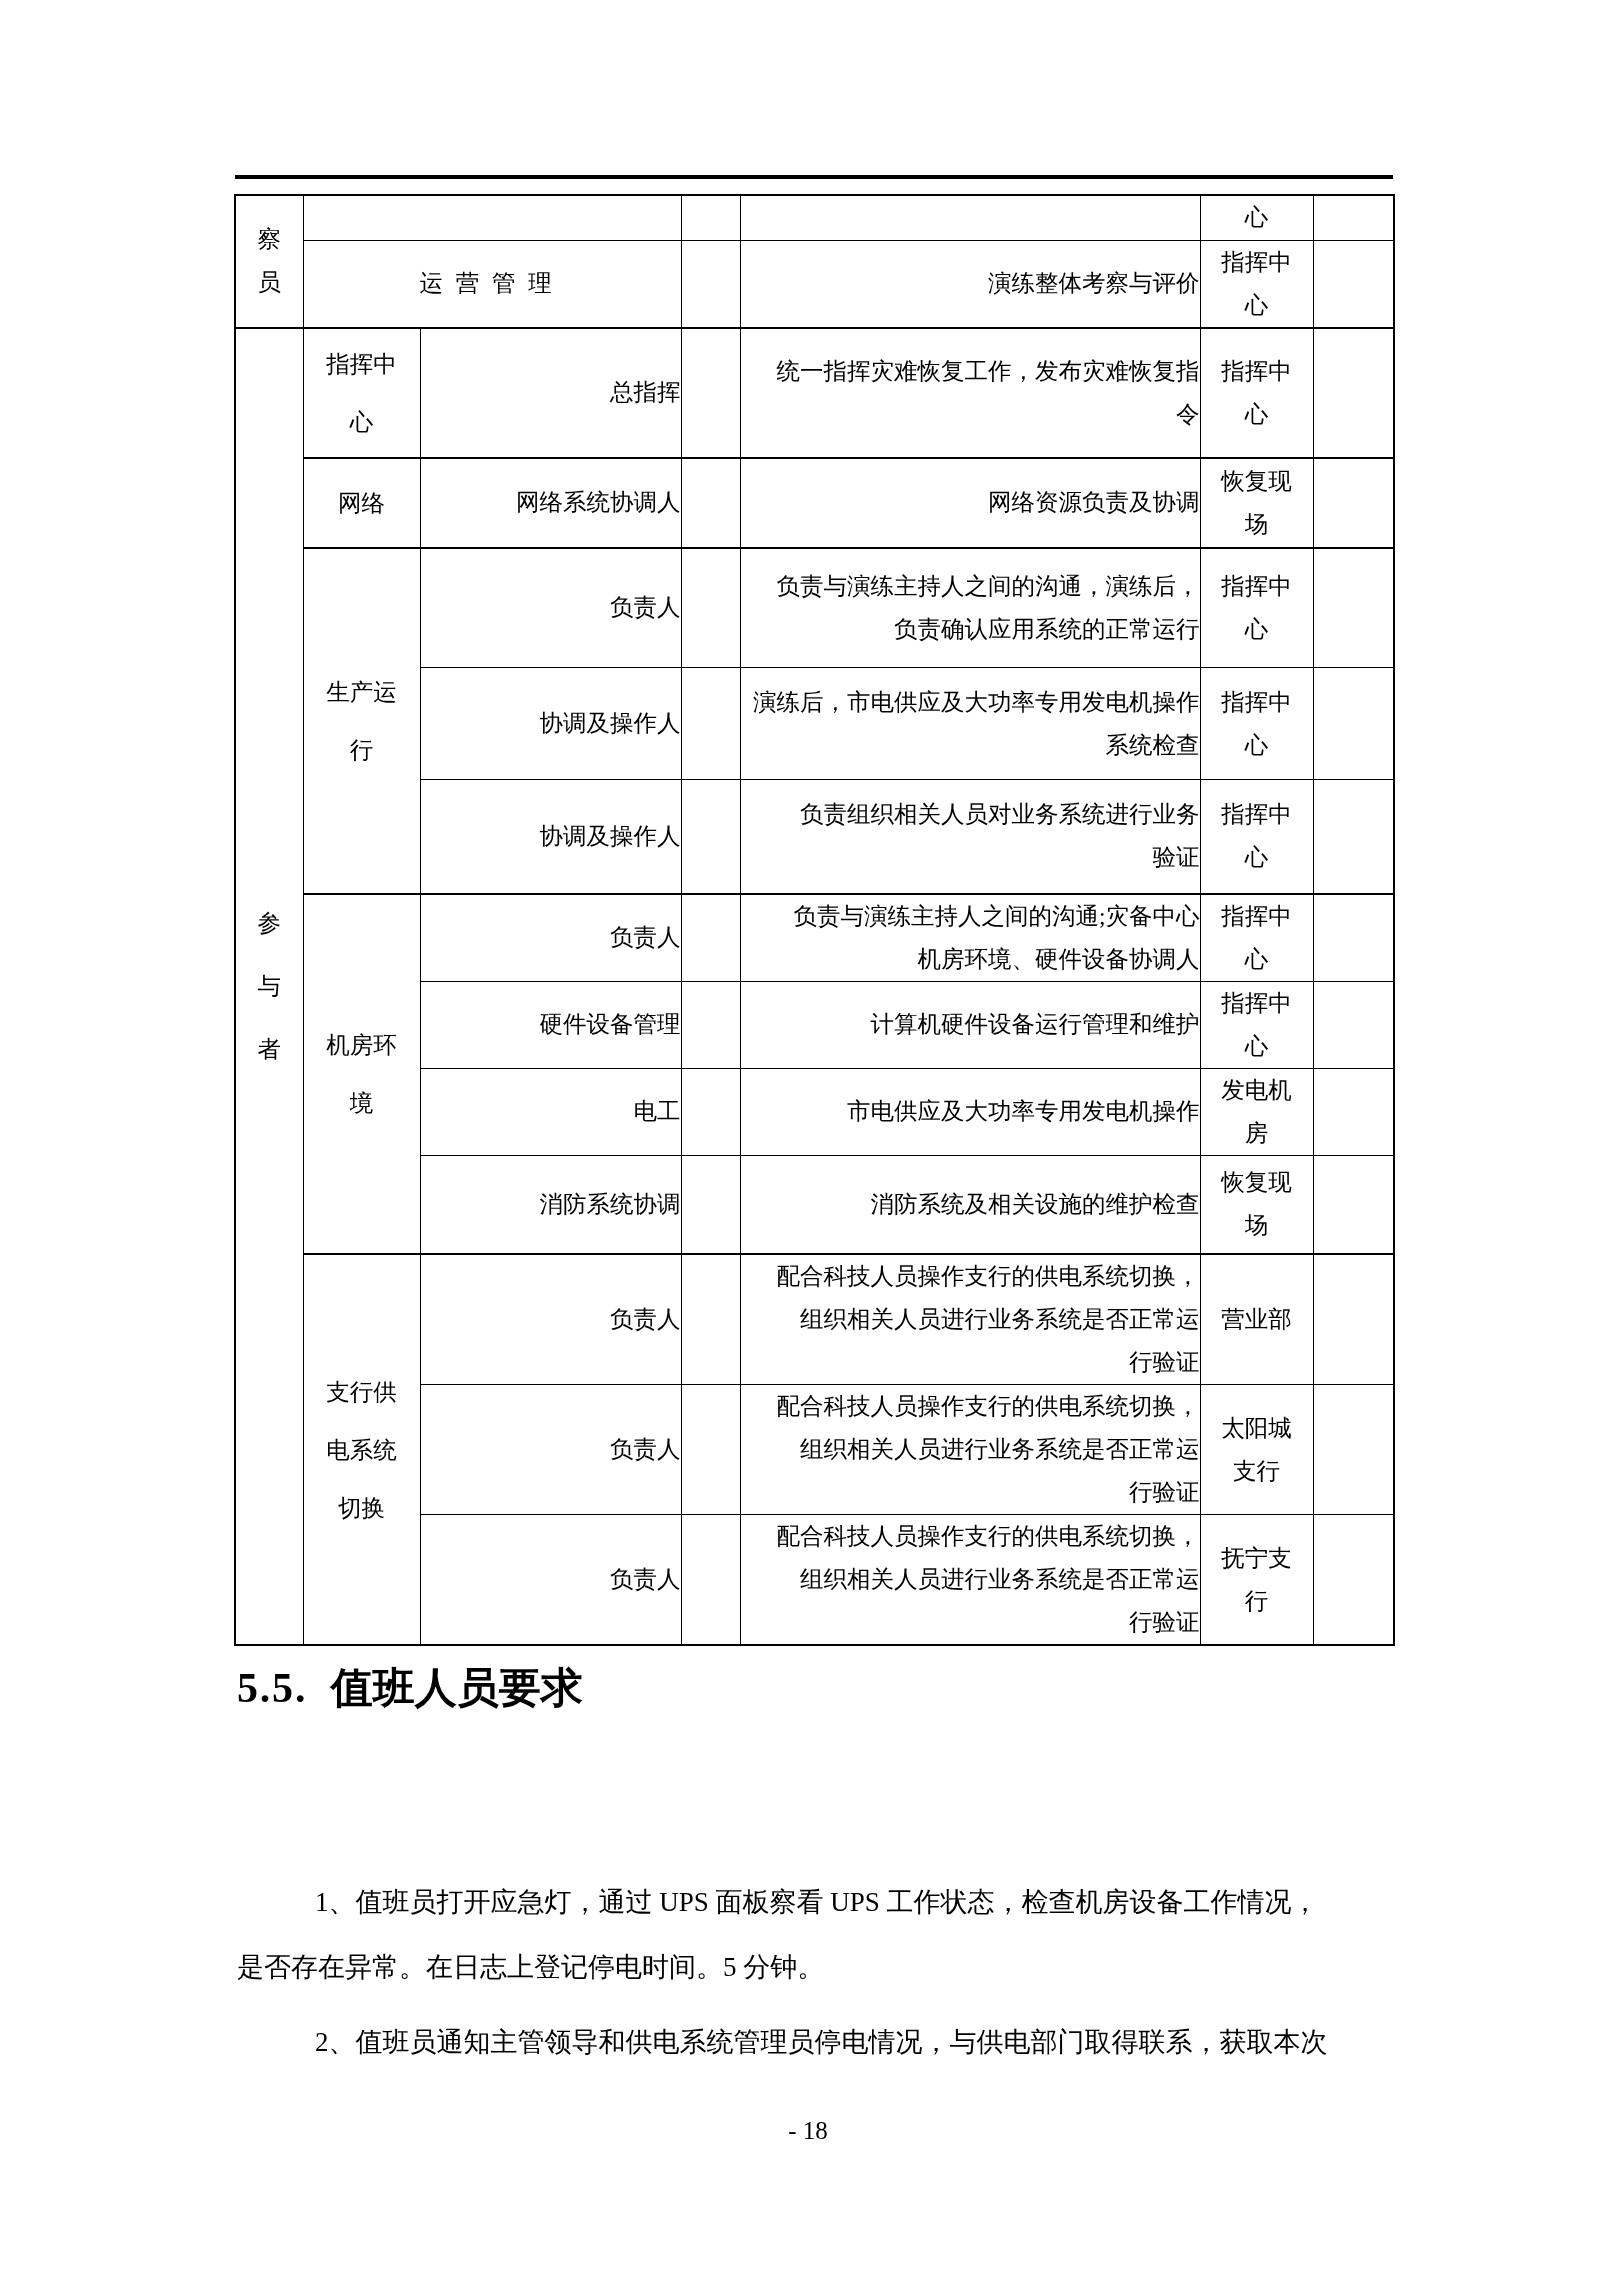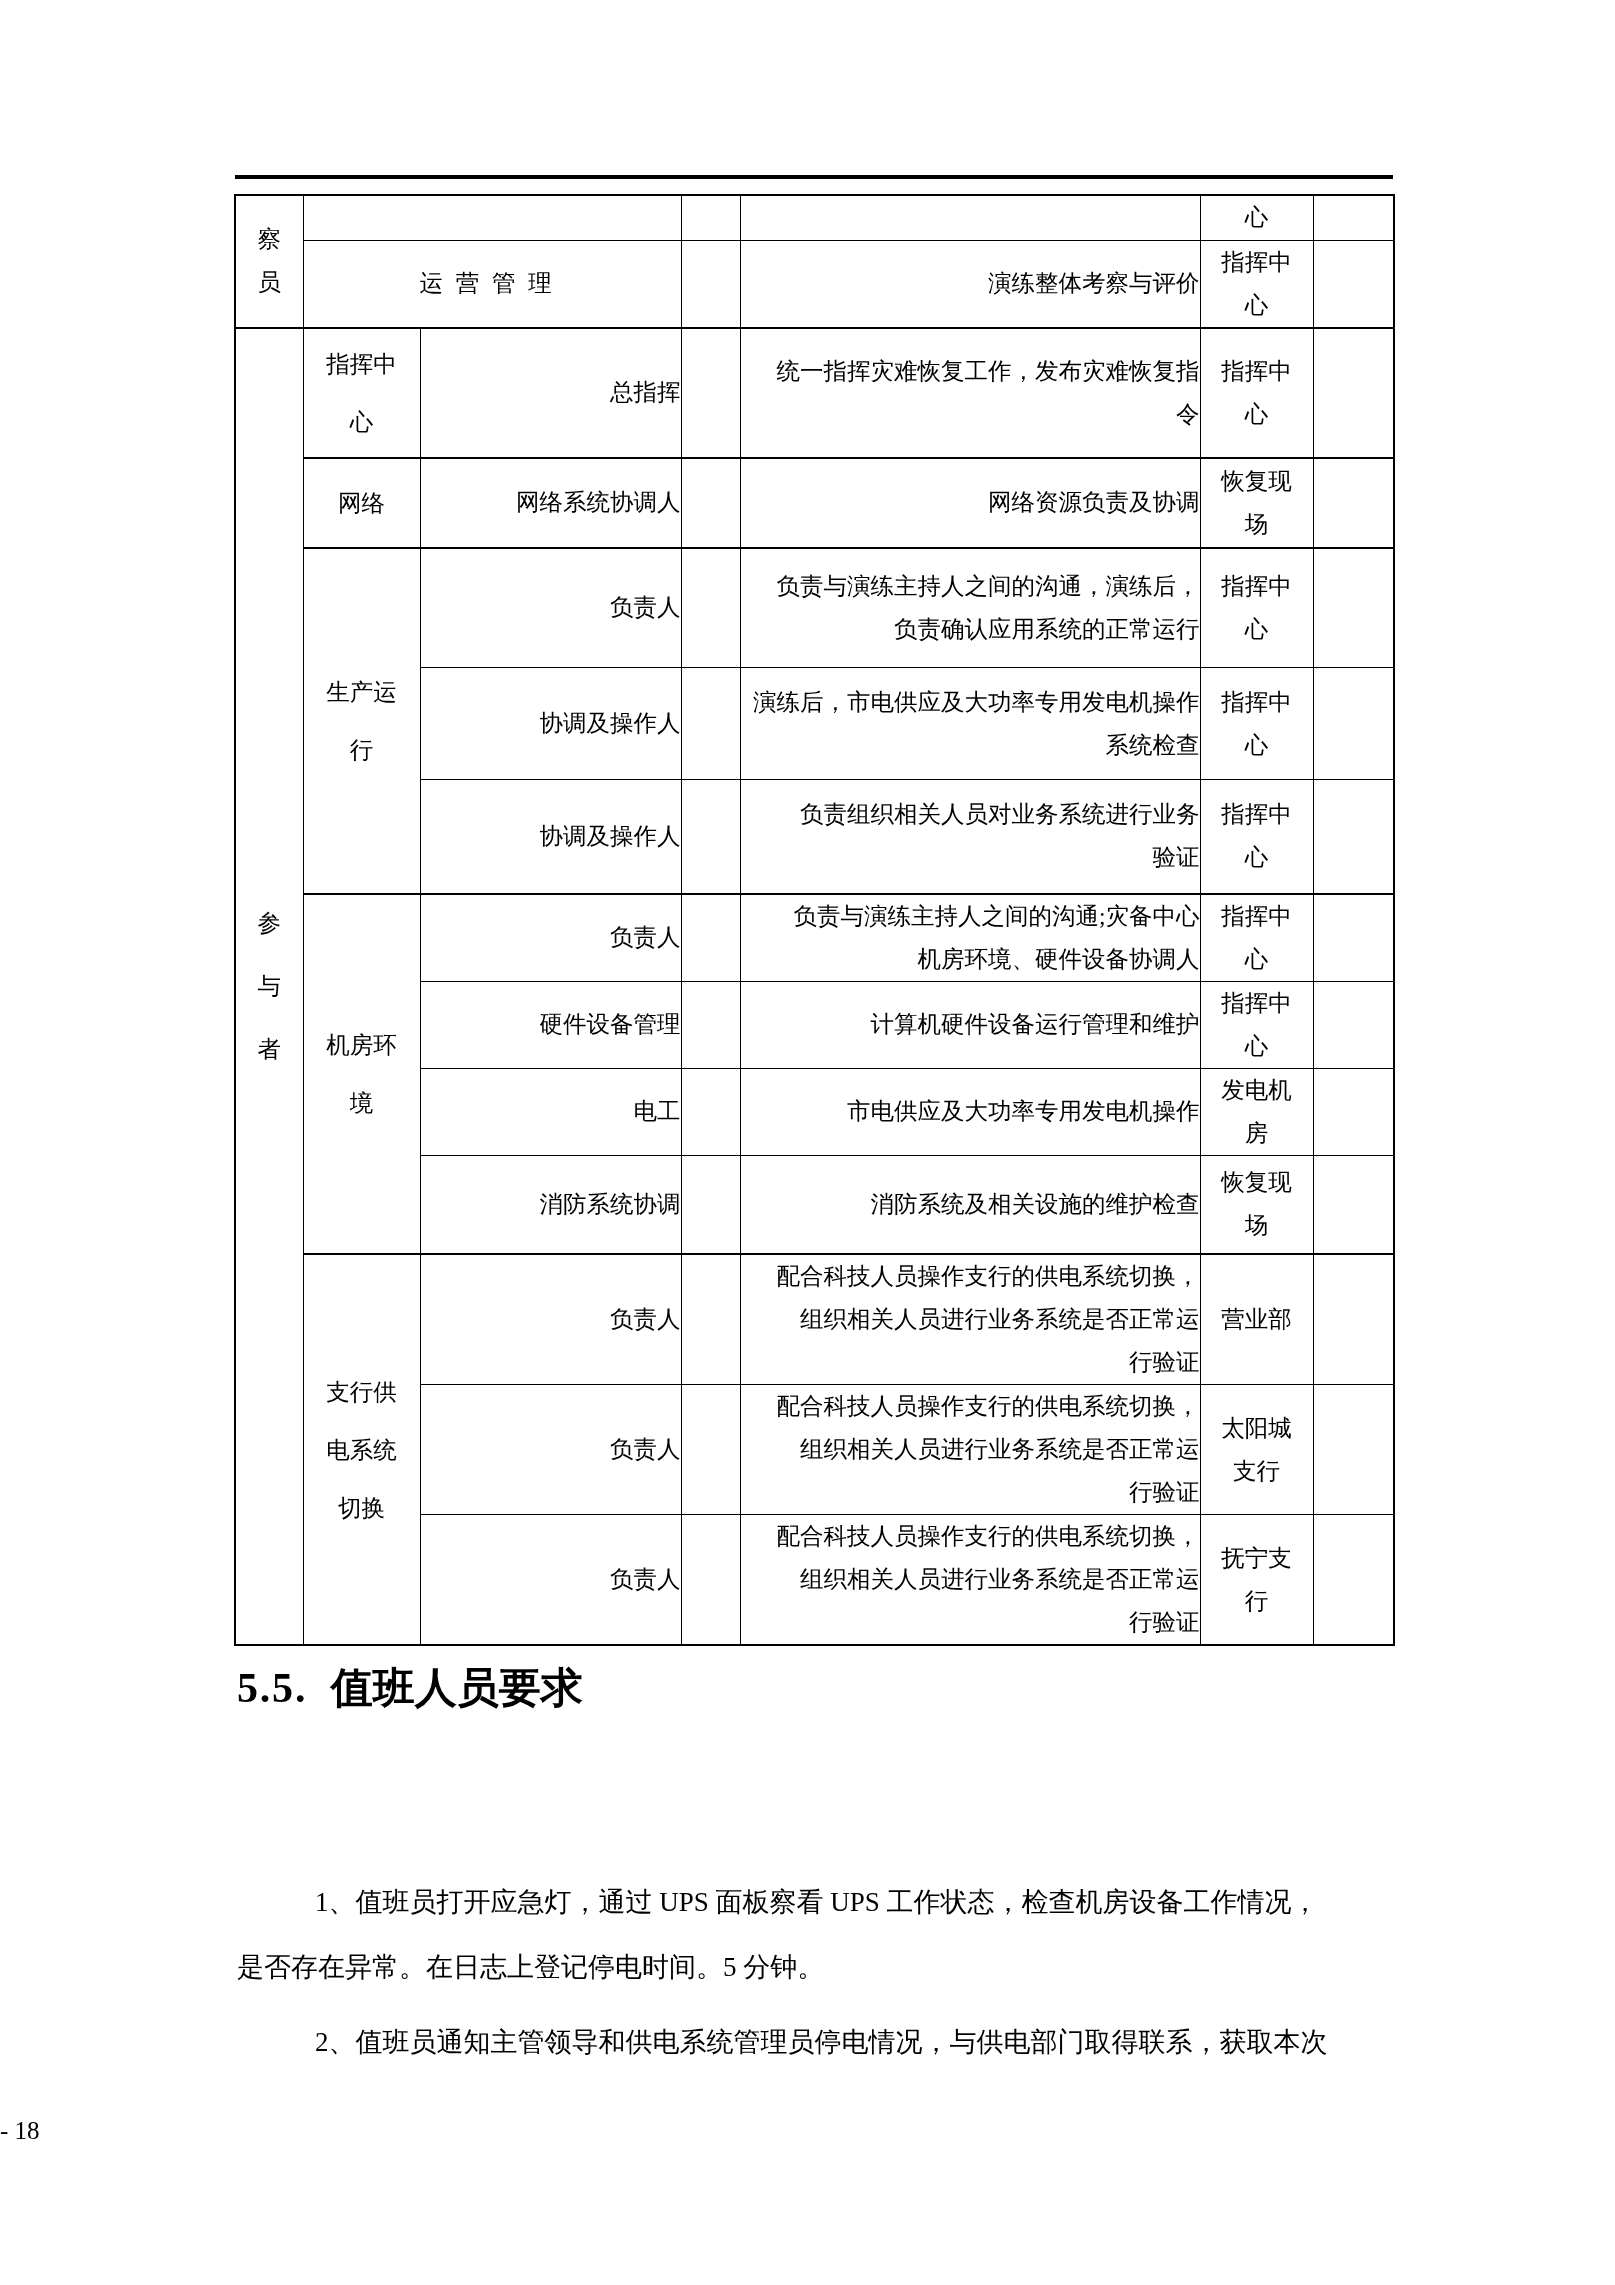--- a/index.html
+++ b/index.html
@@ -52,21 +52,21 @@
     position:absolute;left:237px;width:1156px;
     font-size:27px;line-height:65px;
     white-space:pre-line;
     text-align:justify;
   }
   .para.p1{top:1788px;text-indent:71px;}
   .para.p2{top:1870px;text-indent:78px;}
   .para.p3{top:2010px;text-indent:78px;}
   .page-footer{
     position:absolute;left:0;top:2113px;width:100%;
-    font-size:25px;line-height:36px;
+    text-align:center;font-size:25px;line-height:36px;
   }
 </style>
 </head>
 <body>
 
 <div class="page">
 
   <div class="header-rule"></div>
 
   <table class="role-table">

